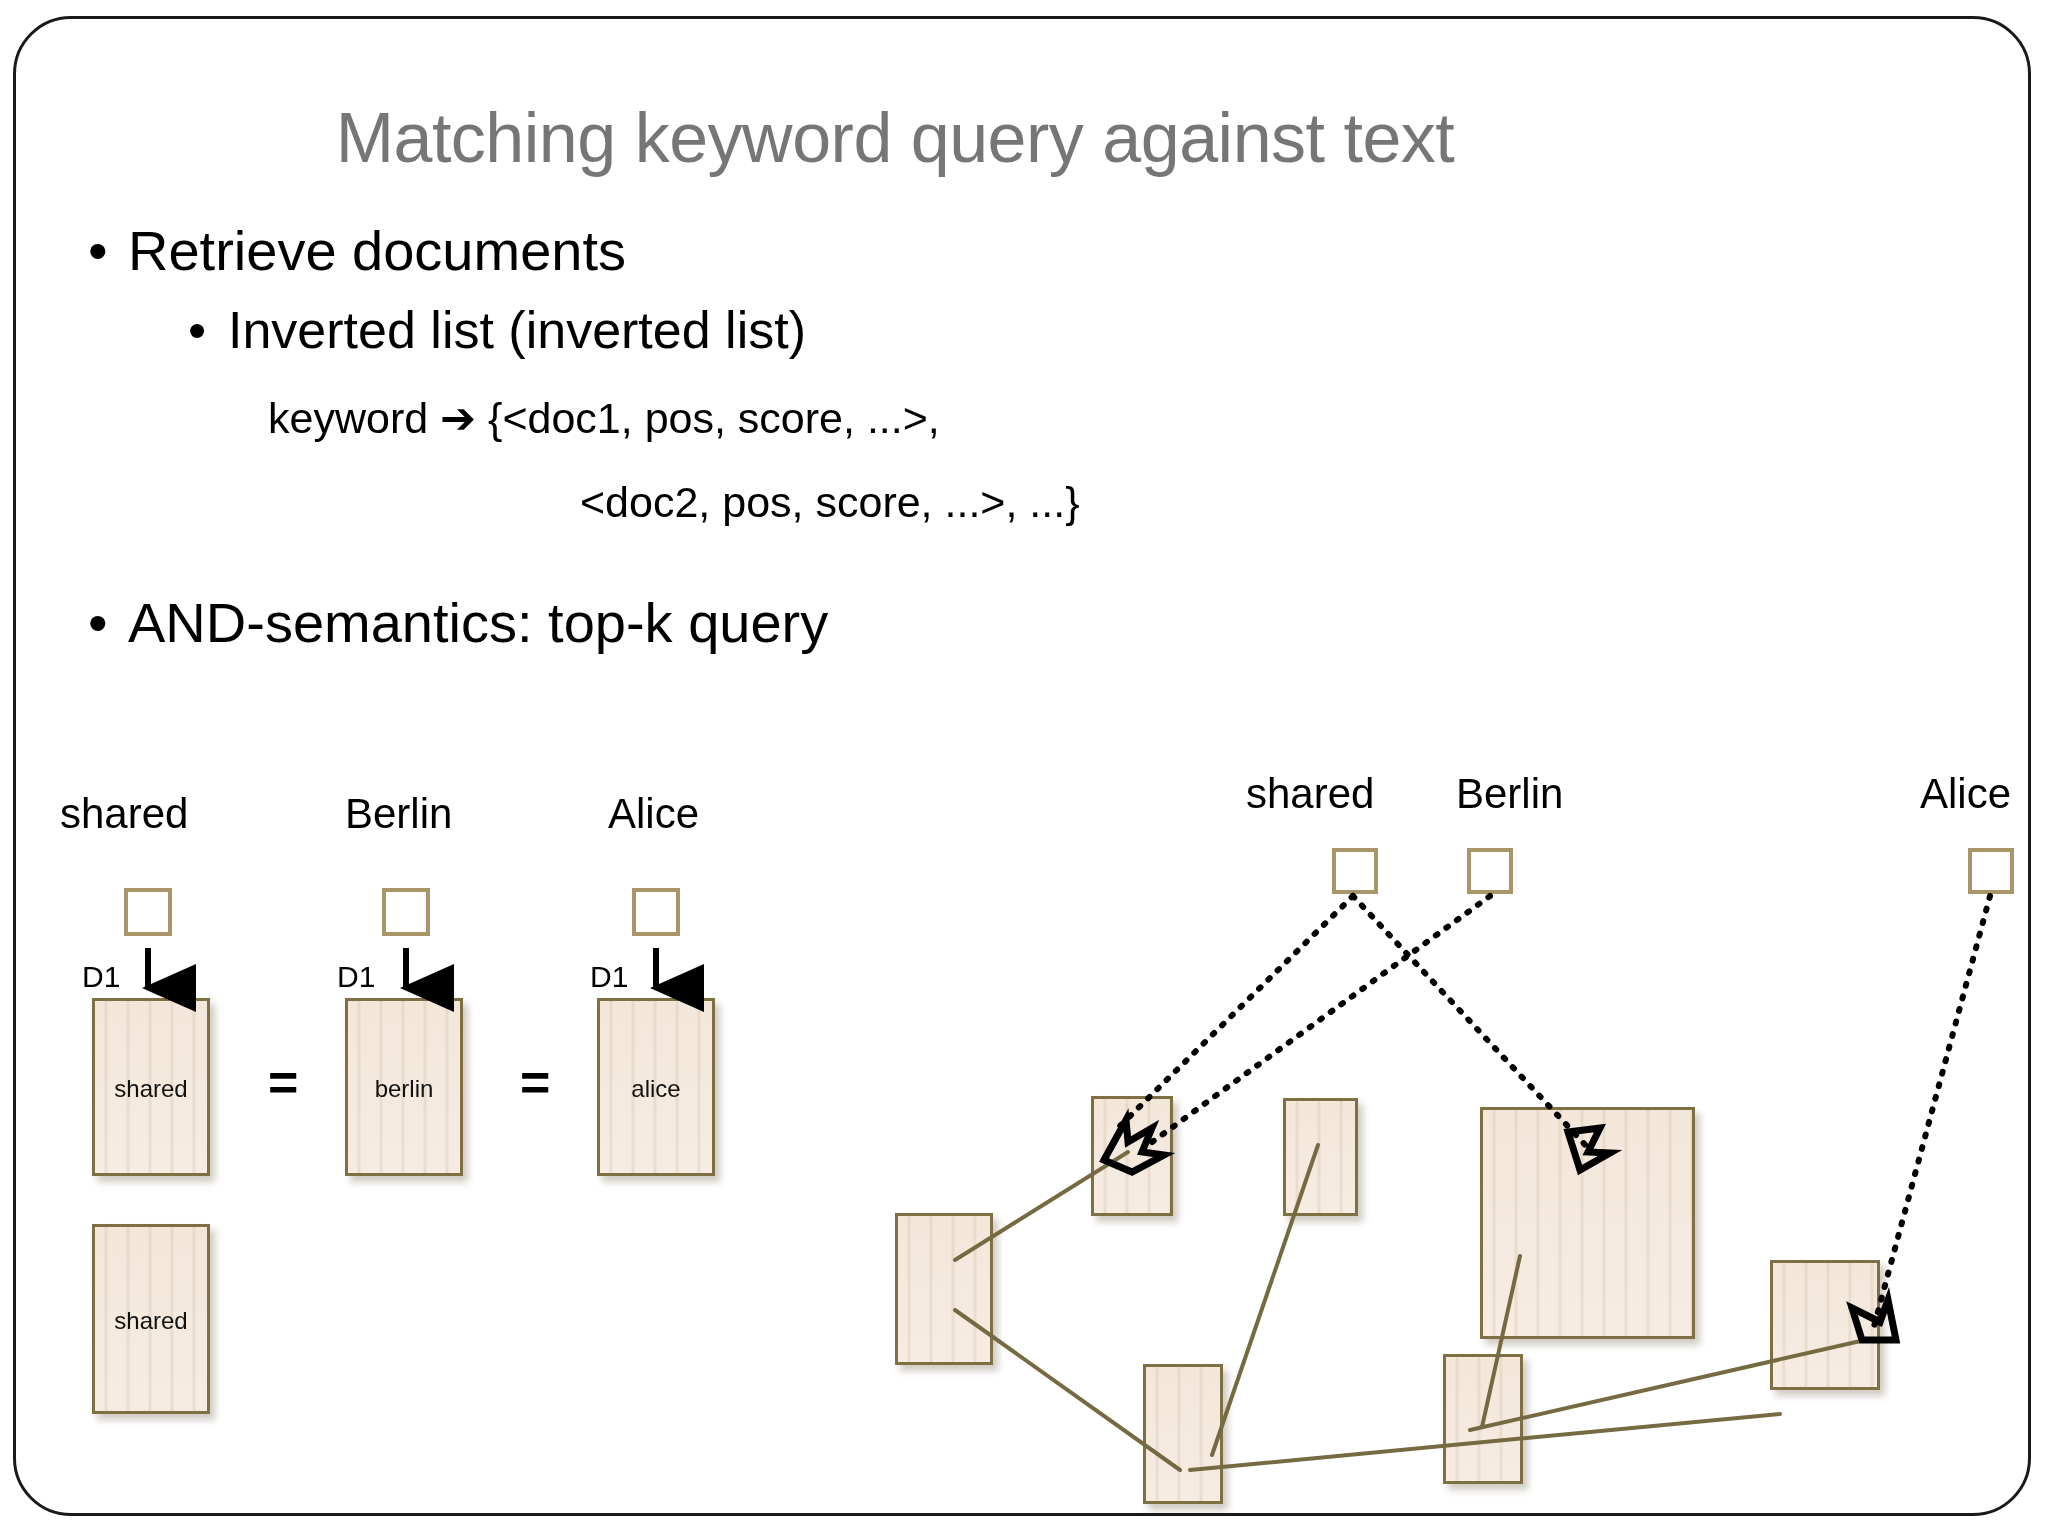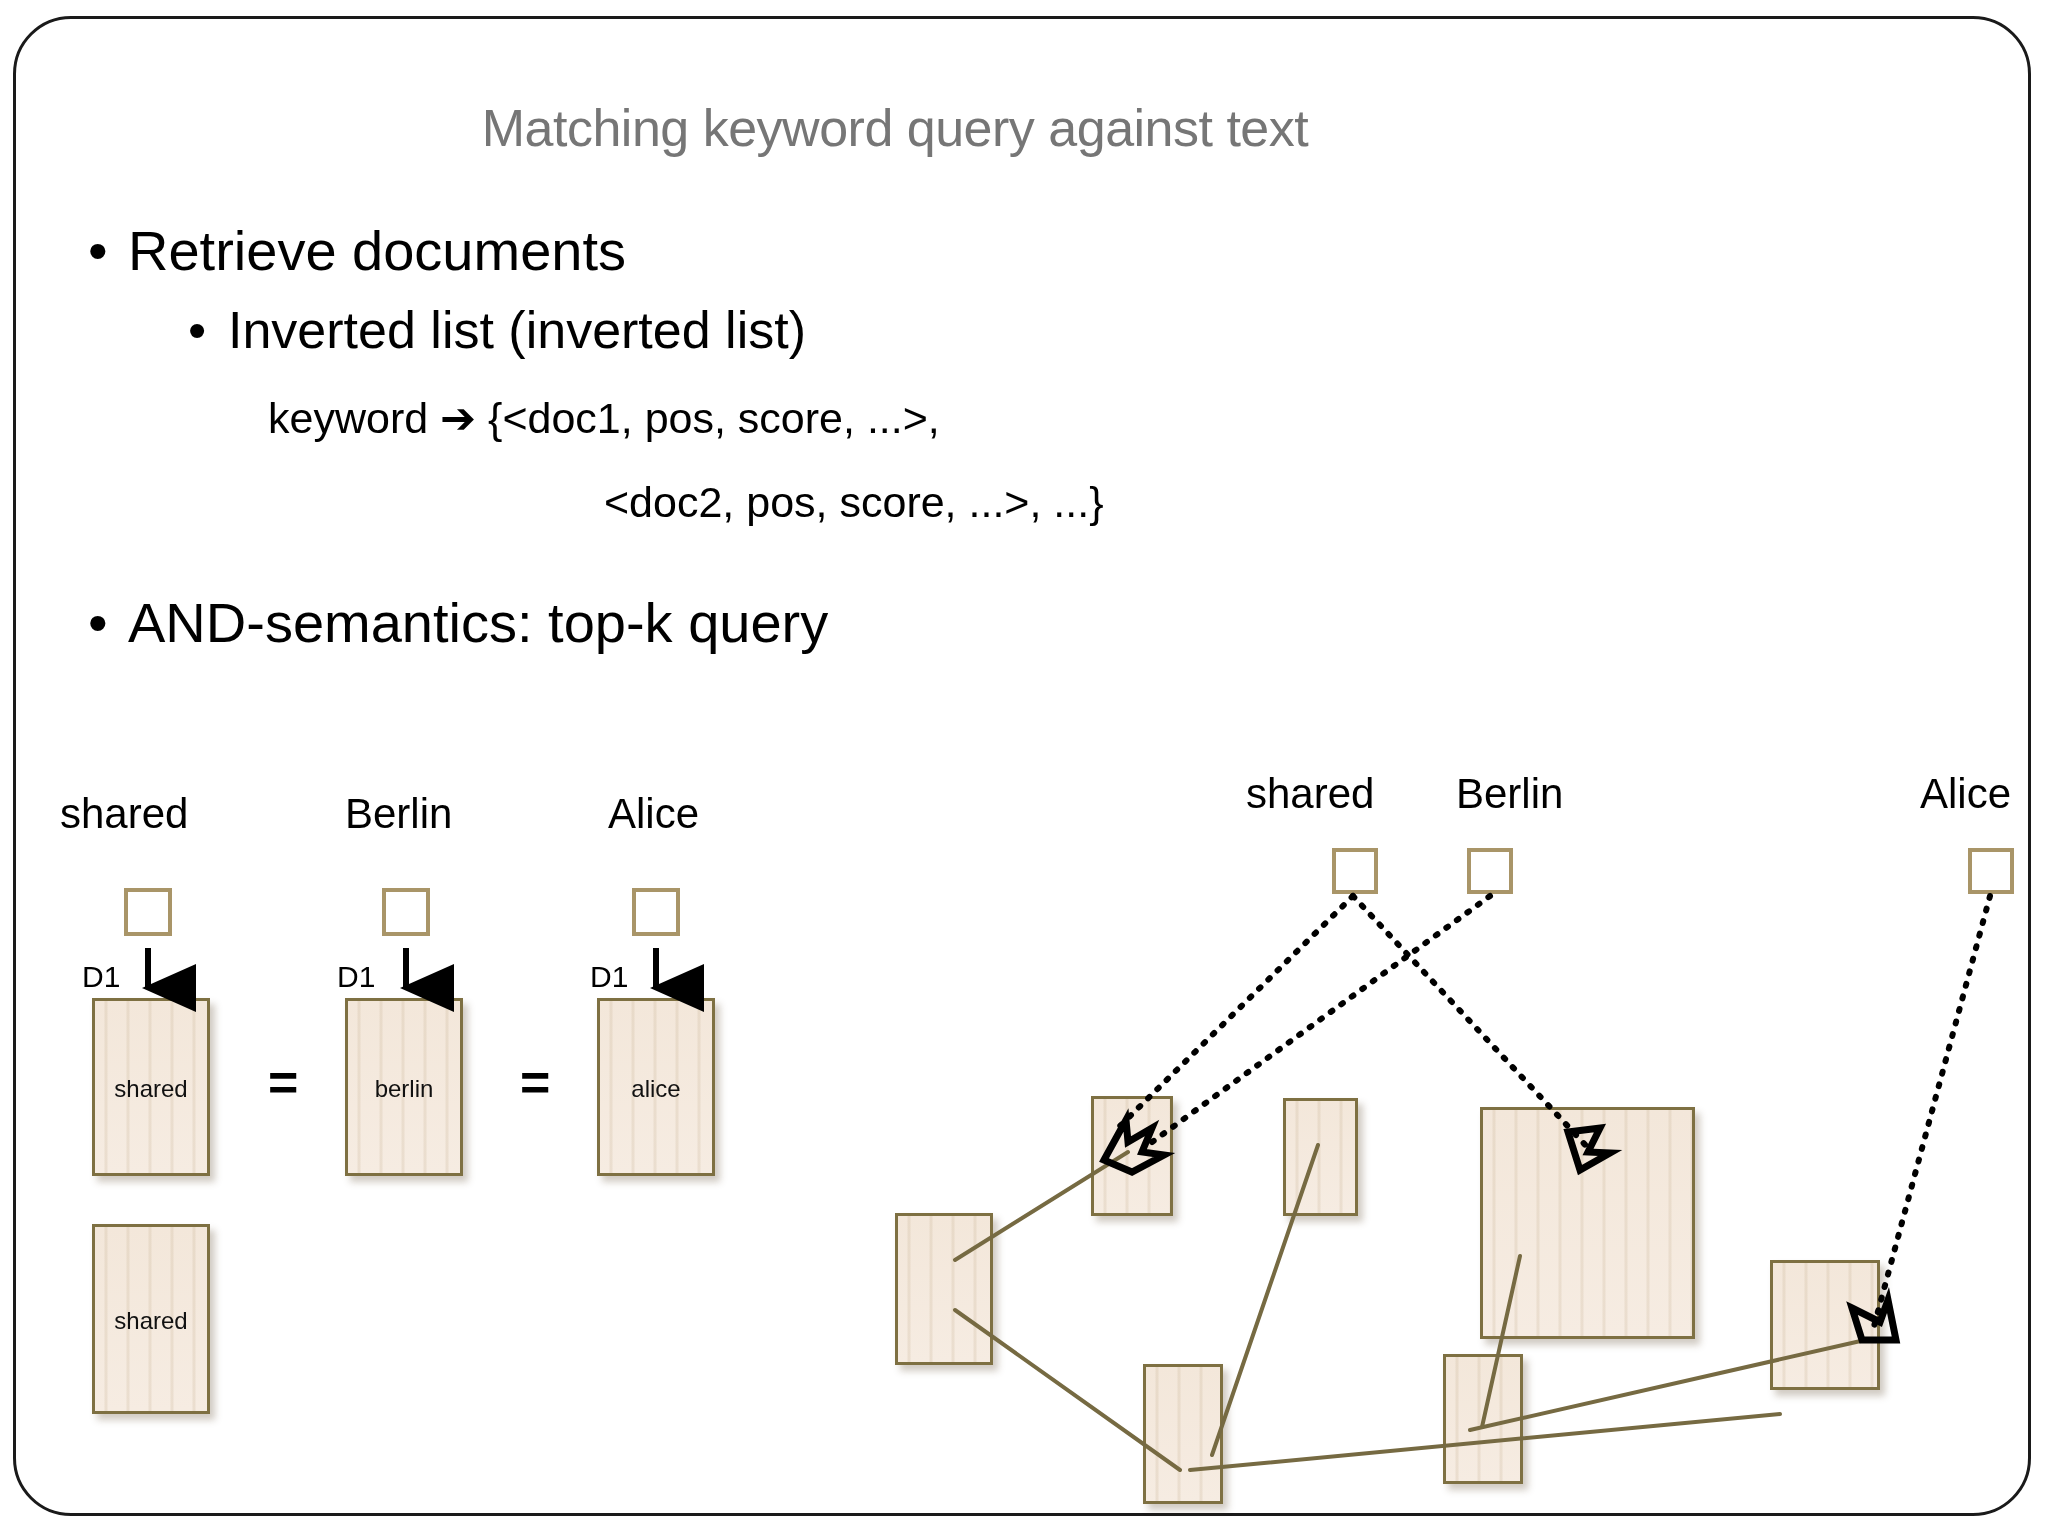--- a/index.html
+++ b/index.html
@@ -28,21 +28,21 @@
     pointer-events: none;
   }
 
   
   #title {
     position: absolute;
     left: 0;
     top: 98px;
     width: 1790px;
     text-align: center;
-    font-size: 52px;
+    font-size: 70px;
     color: #767676;
     letter-spacing: -0.5px;
     white-space: nowrap;
   }
 
   
   .bullet-row {
     position: absolute;
     display: flex;
     align-items: baseline;
@@ -54,21 +54,21 @@
     width: 40px;
     flex: 0 0 40px;
   }
   .lvl1 { font-size: 56px; }
   .lvl2 { font-size: 52px; }
   .plain { font-size: 43px; }
 
   #b1 { left: 88px; top: 218px; }
   #b2 { left: 188px; top: 300px; }
   #b3 { left: 268px; top: 393px; }
-  #b4 { left: 604px; top: 478px; }
+  #b4 { left: 580px; top: 478px; }
   #b5 { left: 88px; top: 590px; }
 
   
   .doc {
     position: absolute;
     box-sizing: border-box;
     border: 3px solid #7e7042;
     background:
       repeating-linear-gradient(to right,
         rgba(176,150,110,0.00) 0px,

